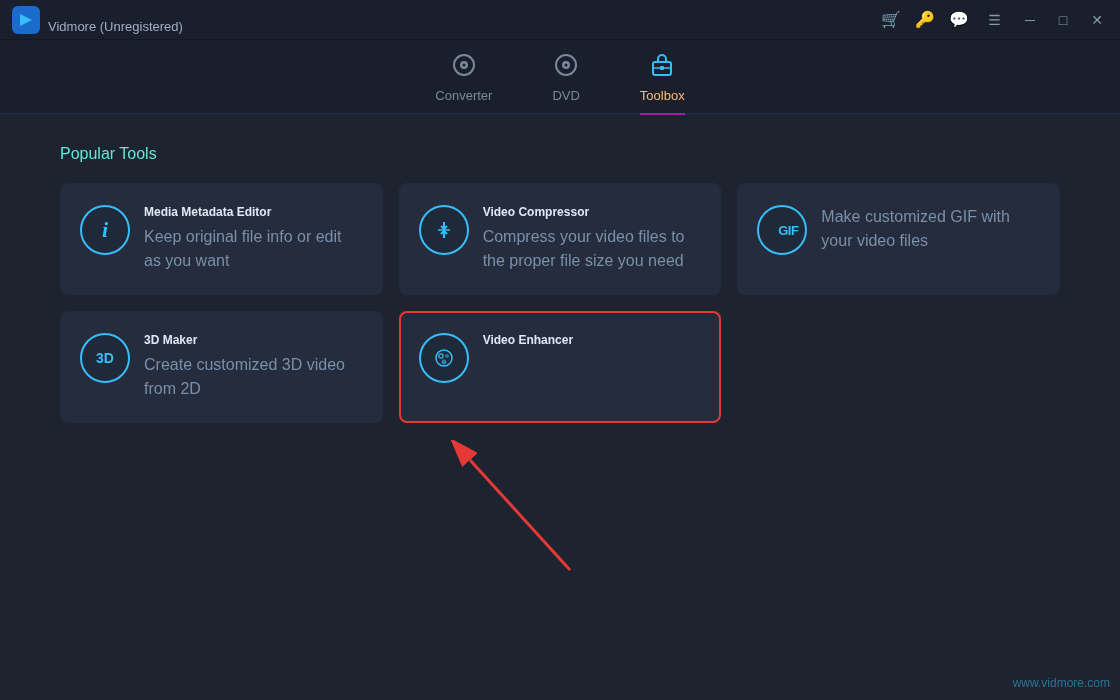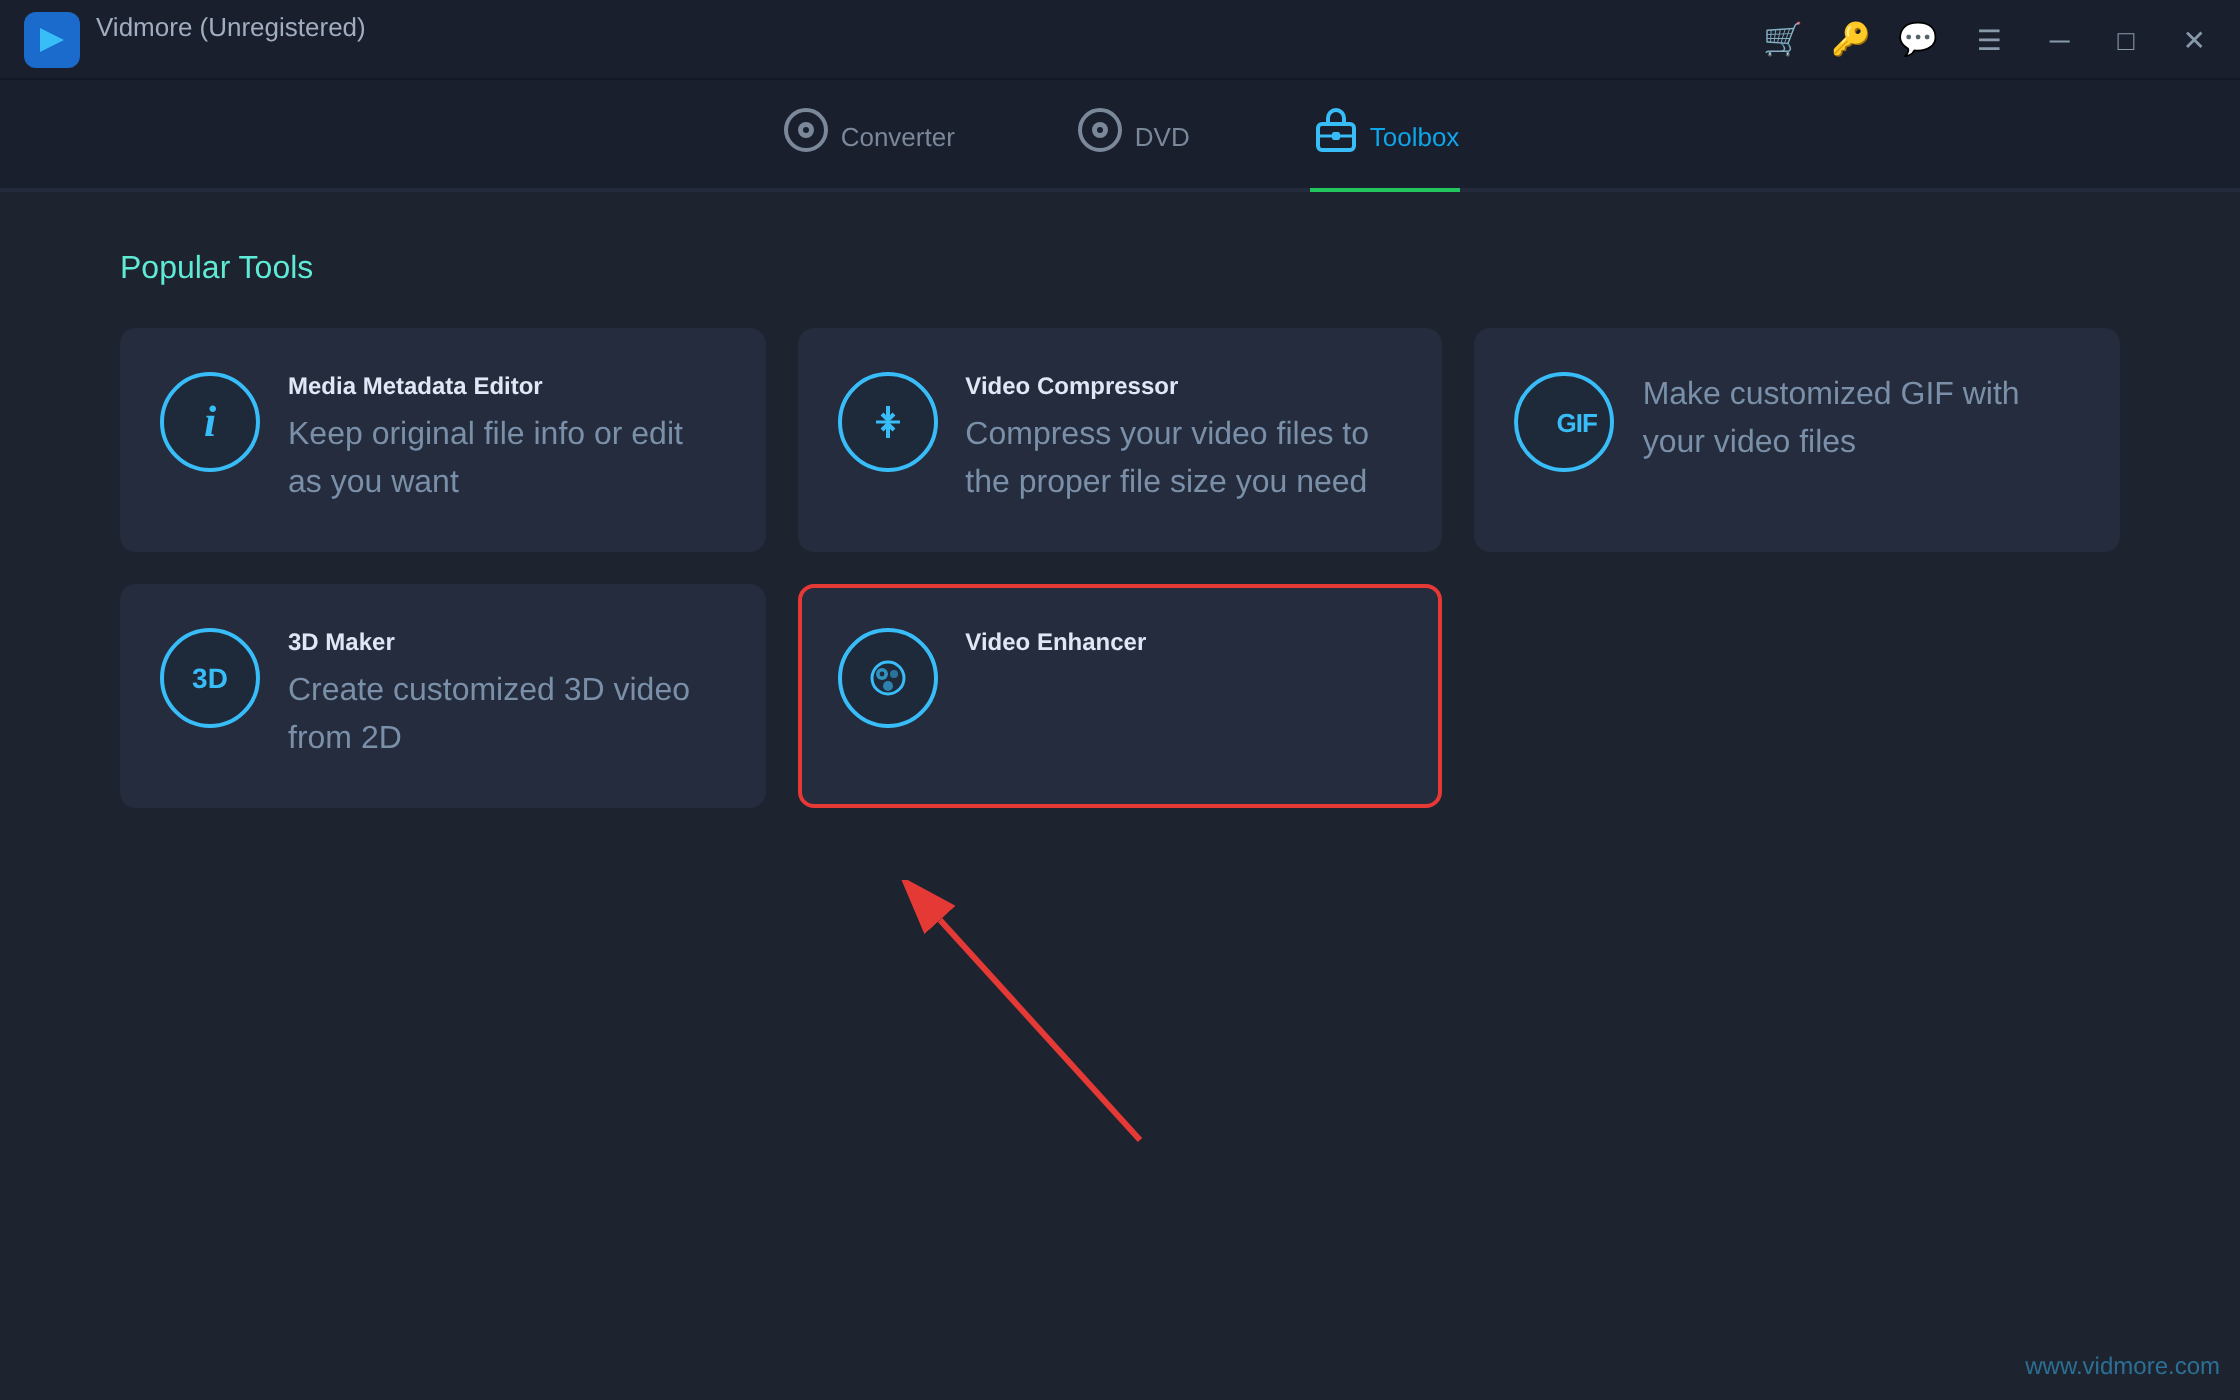--- a/index.html
+++ b/index.html
@@ -18,21 +18,21 @@
       display: flex;
       align-items: center;
       justify-content: space-between;
       background: #1a1f2e;
       height: 40px;
       padding: 0 12px;
       border-bottom: 1px solid #141824;
     }
     .titlebar-left {
       display: flex;
-      align-items: flex-start;
+      align-items: flex-end;
       gap: 8px;
     }
     .logo-icon {
       width: 28px;
       height: 28px;
     }
     .app-title {
       color: #a0aec0;
       font-size: 13px;
     }
@@ -58,32 +58,33 @@
       display: flex;
       justify-content: center;
       align-items: center;
       gap: 60px;
       background: #1a1f2e;
       padding: 12px 0 0 0;
       border-bottom: 2px solid #232a3b;
     }
     .tab {
       display: flex;
+      flex-direction: column;
       align-items: center;
       gap: 4px;
       padding-bottom: 10px;
       cursor: pointer;
       color: #7a8899;
       font-size: 13px;
       border-bottom: 2px solid transparent;
       margin-bottom: -2px;
     }
     .tab.active {
-      color: #0ea5e9;
-      border-bottom: 2px solid #22c55e;
+      color: #fdba74;
+      border-bottom: 2px solid #a21caf;
     }
     .tab-icon {
       font-size: 22px;
     }
 
     
     .main-content {
       padding: 30px 60px;
       background: #1e2330;
     }

